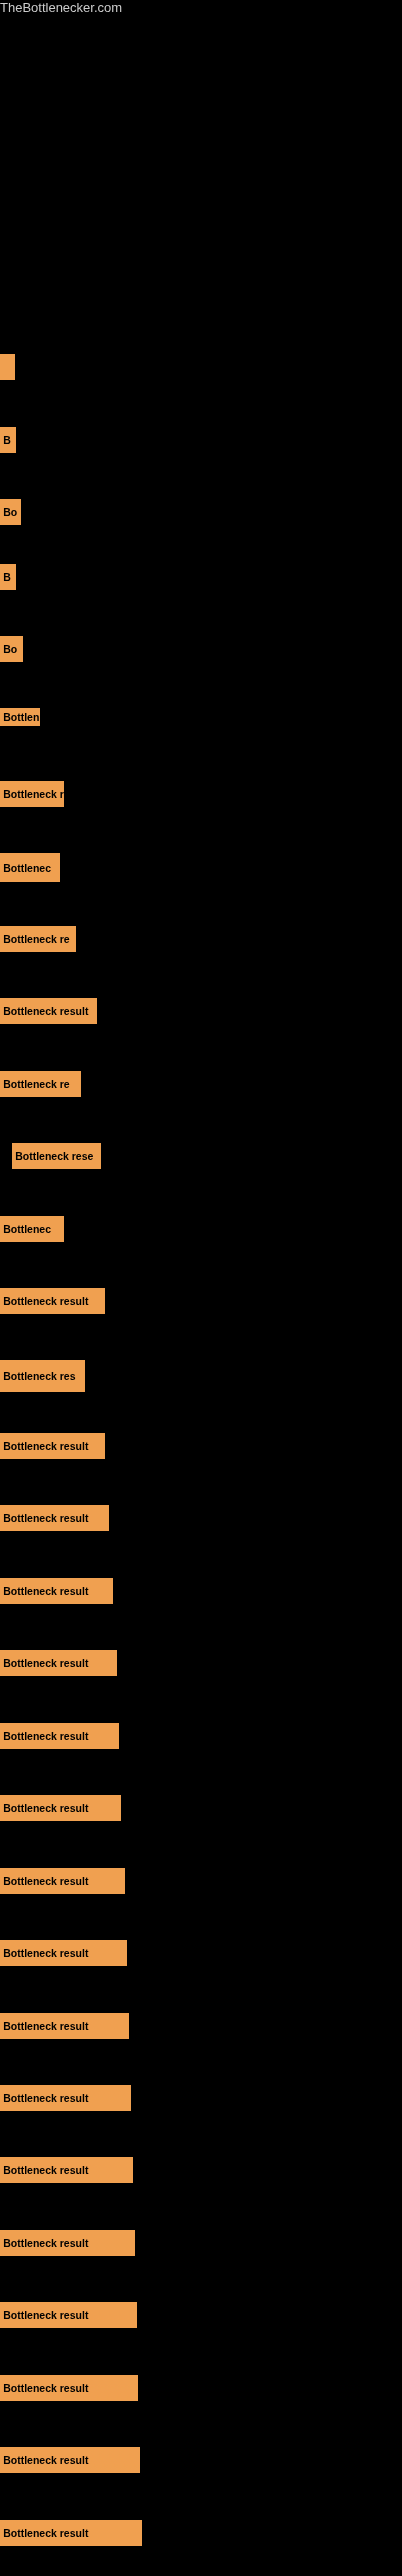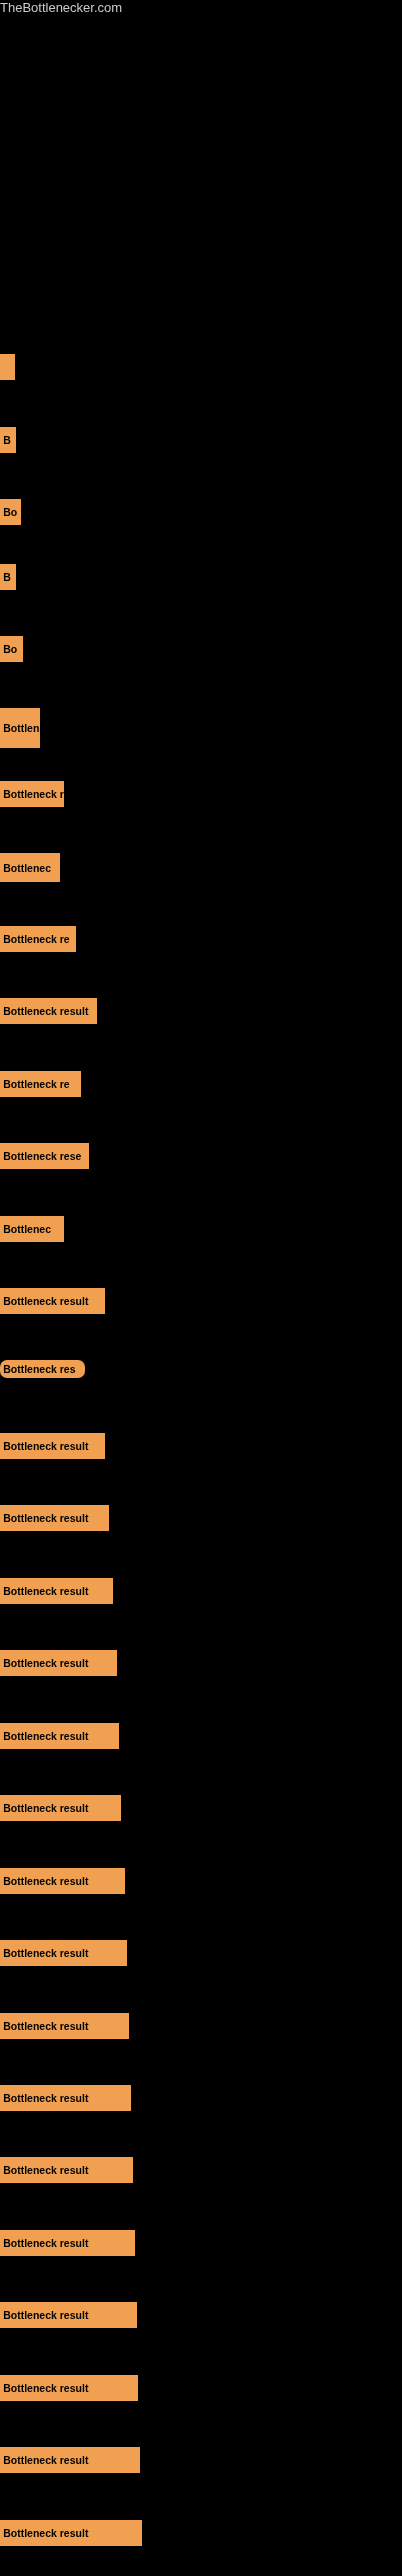--- a/index.html
+++ b/index.html
@@ -60,48 +60,48 @@
 <div class="bottleneck-bar-container" style="top: 499px; left: 0px;">
     <div class="bottleneck-bar" style="width: 21px; height: 26px;">Bo</div>
   </div>
 <div class="bottleneck-bar-container" style="top: 564px; left: 0px;">
     <div class="bottleneck-bar" style="width: 16px; height: 26px;">B</div>
   </div>
 <div class="bottleneck-bar-container" style="top: 636px; left: 0px;">
     <div class="bottleneck-bar" style="width: 22.5px; height: 26px;">Bo</div>
   </div>
 <div class="bottleneck-bar-container" style="top: 708px; left: 0px;">
-    <div class="bottleneck-bar" style="width: 40px; height: 40px;">Bottlen</div>
+    <div class="bottleneck-bar" style="width: 40px; height: 18px;">Bottlen</div>
   </div>
 <div class="bottleneck-bar-container" style="top: 781px; left: 0px; justify-content: flex-end;">
     <div class="bottleneck-bar" style="width: 64px; height: 26px;">Bottleneck r</div>
   </div>
 <div class="bottleneck-bar-container" style="top: 853px; left: 0px;">
     <div class="bottleneck-bar" style="width: 60px; height: 29px;">Bottlenec</div>
   </div>
 <div class="bottleneck-bar-container" style="top: 926px; left: 0px;">
     <div class="bottleneck-bar" style="width: 76px; height: 26px;">Bottleneck re</div>
   </div>
 <div class="bottleneck-bar-container" style="top: 998px; left: 0px;">
     <div class="bottleneck-bar" style="width: 97px; height: 26px;">Bottleneck result</div>
   </div>
 <div class="bottleneck-bar-container" style="top: 1071px; left: 0px;">
     <div class="bottleneck-bar" style="width: 81px; height: 26px;">Bottleneck re</div>
   </div>
-<div class="bottleneck-bar-container" style="top: 1143px; left: 0px;">
+<div class="bottleneck-bar-container" style="top: 1143px; left: 12px;">
     <div class="bottleneck-bar" style="width: 89px; height: 26px;">Bottleneck rese</div>
   </div>
 <div class="bottleneck-bar-container" style="top: 1216px; left: 0px;">
     <div class="bottleneck-bar" style="width: 64px; height: 26px;">Bottlenec</div>
   </div>
 <div class="bottleneck-bar-container" style="top: 1288px; left: 0px;">
     <div class="bottleneck-bar" style="width: 105px; height: 26px;">Bottleneck result</div>
   </div>
 <div class="bottleneck-bar-container" style="top: 1360px; left: 0px;">
-    <div class="bottleneck-bar" style="width: 85px; height: 18px; border-radius: 7px;">Bottleneck res</div>
+    <div class="bottleneck-bar" style="width: 85px; height: 32px;">Bottleneck res</div>
   </div>
 <div class="bottleneck-bar-container" style="top: 1433px; left: 0px;">
     <div class="bottleneck-bar" style="width: 105px; height: 26px;">Bottleneck result</div>
   </div>
 <div class="bottleneck-bar-container" style="top: 1505px; left: 0px;">
     <div class="bottleneck-bar" style="width: 109px; height: 26px;">Bottleneck result</div>
   </div>
 <div class="bottleneck-bar-container" style="top: 1578px; left: 0px;">
     <div class="bottleneck-bar" style="width: 113px; height: 26px;">Bottleneck result</div>
   </div>

